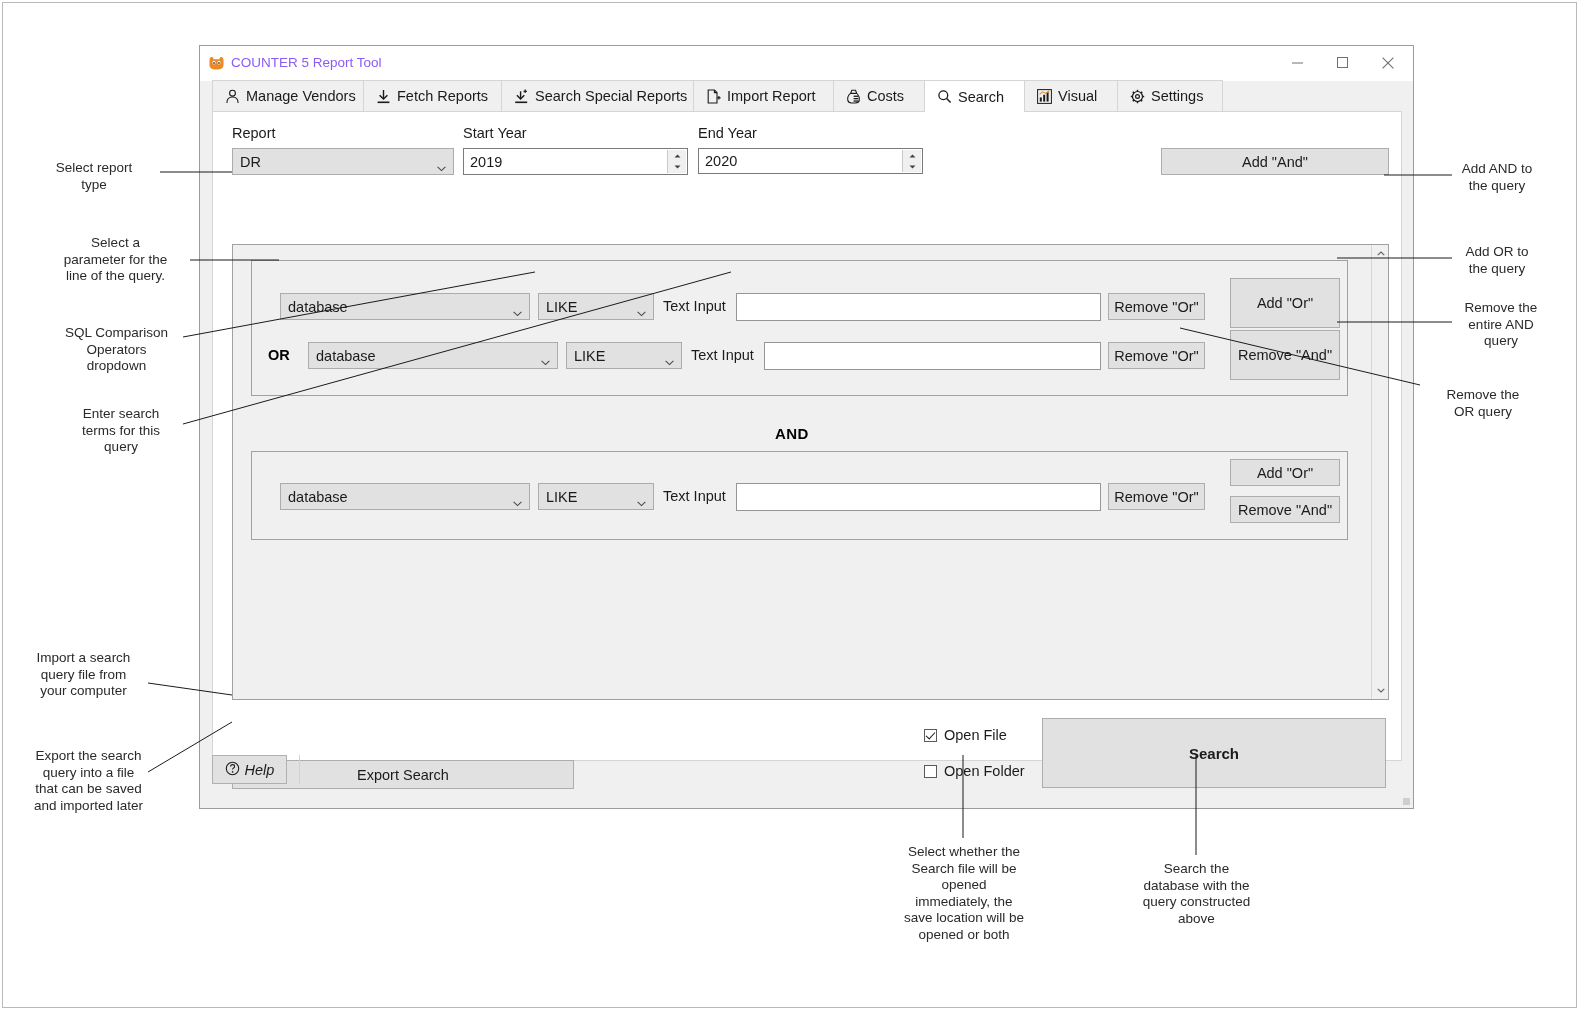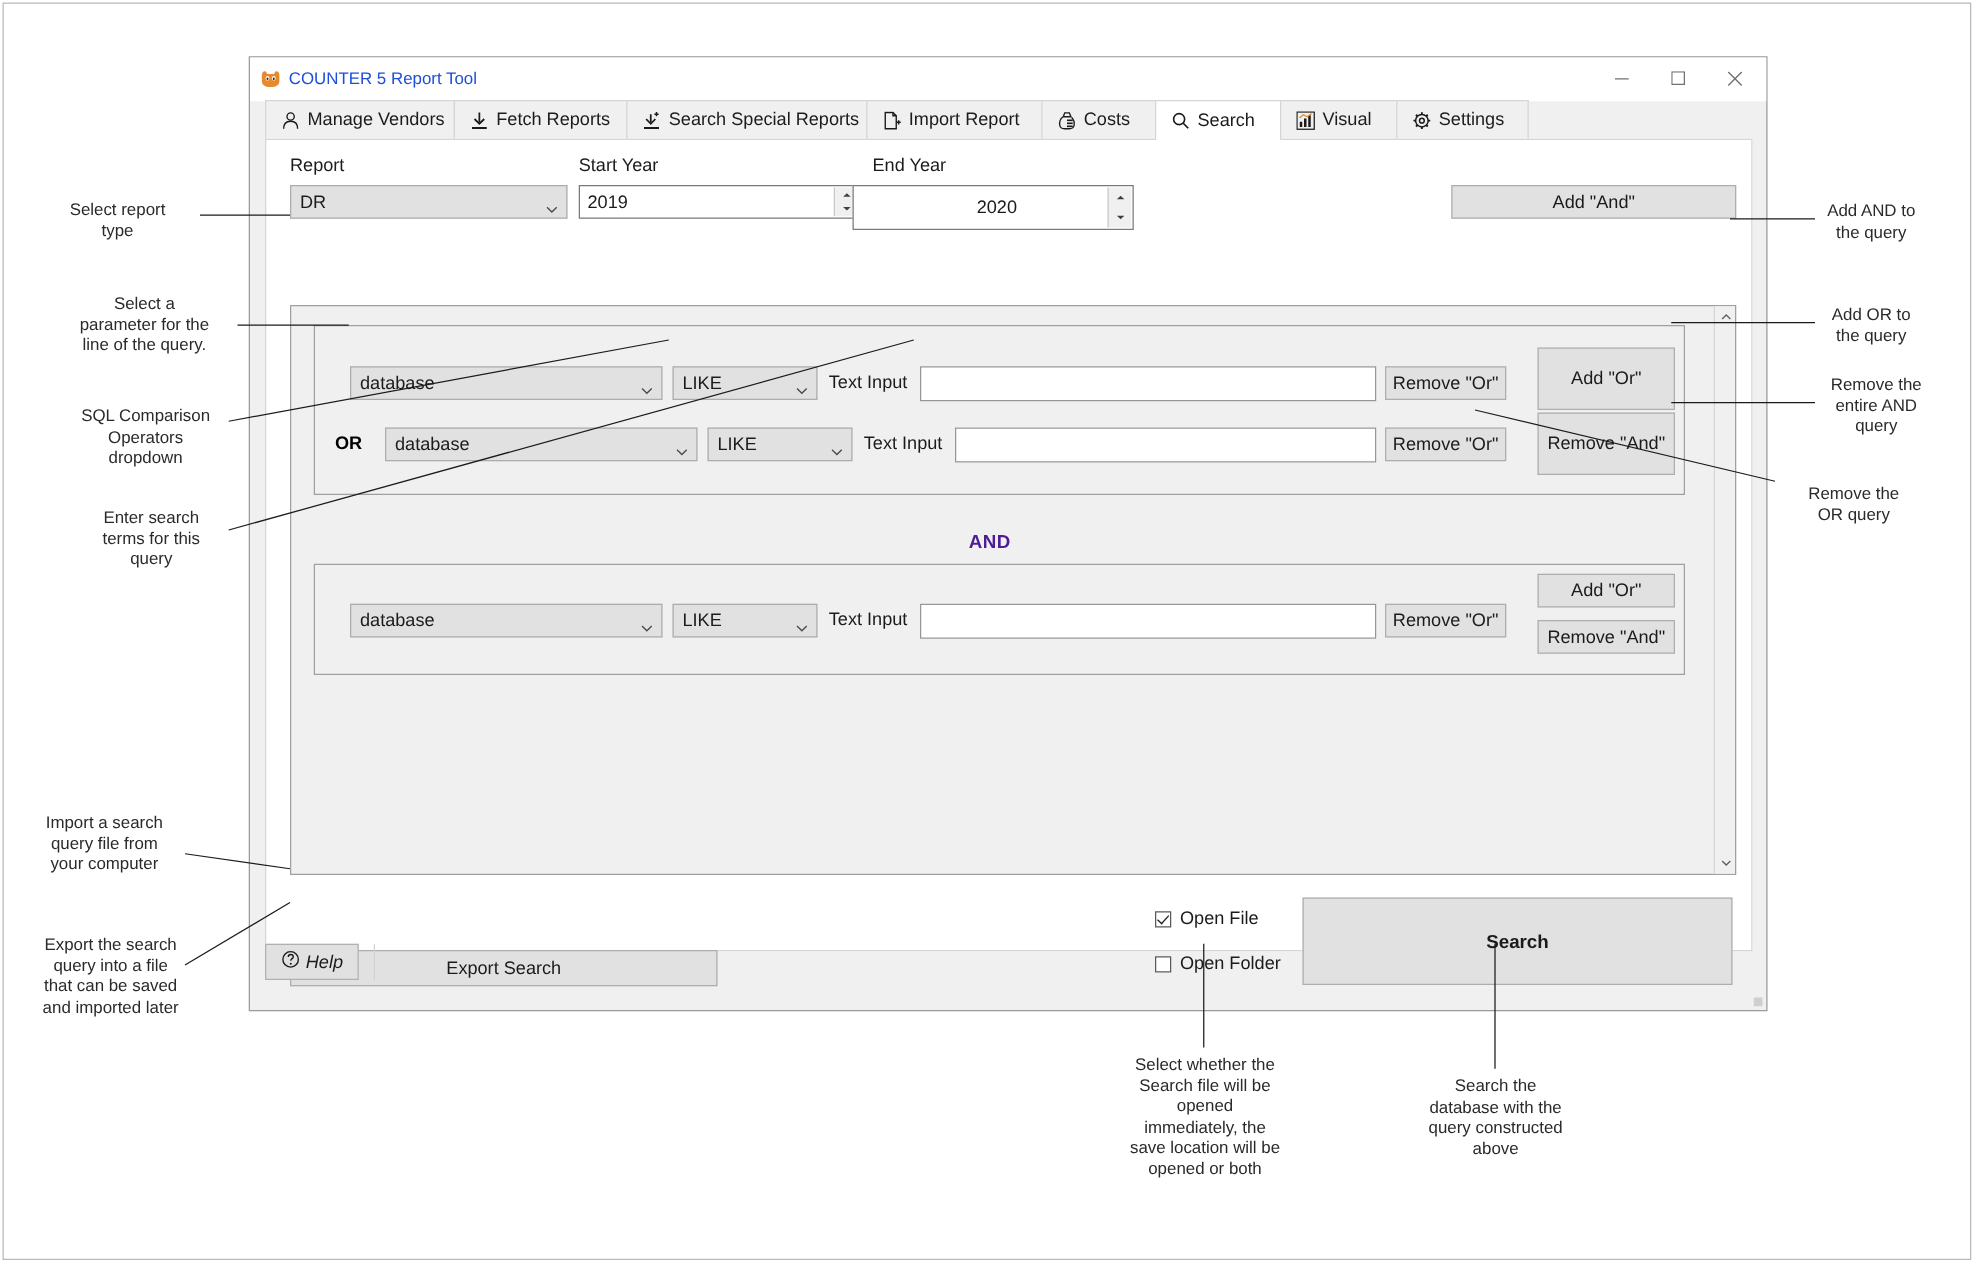--- a/index.html
+++ b/index.html
@@ -44,21 +44,21 @@
   }
   #app-icon {
     position: absolute;
     left: 8px; top: 9px;
     width: 17px; height: 16px;
   }
   #title-text {
     position: absolute;
     left: 31px; top: 9px;
     font-size: 13.5px;
-    color: #1d4ed8;
+    color: #8b5cf6;
     white-space: nowrap;
   }
   .win-btn {
     position: absolute;
     top: 0;
     width: 45px; height: 33px;
     cursor: default;
   }
   .win-btn svg { position: absolute; left: 15px; top: 11px; }
   #btn-min { right: 91px; }
@@ -204,21 +204,21 @@
   .and-block {
     position: absolute;
     background: #f0f0f0;
     border: 1px solid #a0a0a0;
     box-sizing: border-box;
   }
   .and-label {
     position: absolute;
     font-size: 15px;
     font-weight: bold;
-    color: #4c1d95;
+    color: #000000;
     letter-spacing: 0.4px;
   }
 
   .row-or-label {
     position: absolute;
     font-size: 14.5px;
     font-weight: bold;
     color: #000000;
   }
   .text-input {
@@ -470,21 +470,21 @@
             </svg>
           </div>
         <div>
             <svg width="7" height="4" viewBox="0 0 7 4">
               <path d="M0.5 0.6 L3.5 3.4 L6.5 0.6 Z" fill="#404040"></path>
             </svg>
           </div>
       </span>
     </div>
 
-    <div class="spin-box" style="left:469px; top:36px; width:225px; height:36px;justify-content:center;">
+    <div class="spin-box" style="left:485px; top:36px; width:225px; height:26px;">
       <span>2020</span>
       <span class="spin-btns">
         <div>
             <svg width="7" height="4" viewBox="0 0 7 4">
               <path d="M0.5 3.4 L3.5 0.6 L6.5 3.4 Z" fill="#404040"></path>
             </svg>
           </div>
         <div>
             <svg width="7" height="4" viewBox="0 0 7 4">
               <path d="M0.5 0.6 L3.5 3.4 L6.5 0.6 Z" fill="#404040"></path>

